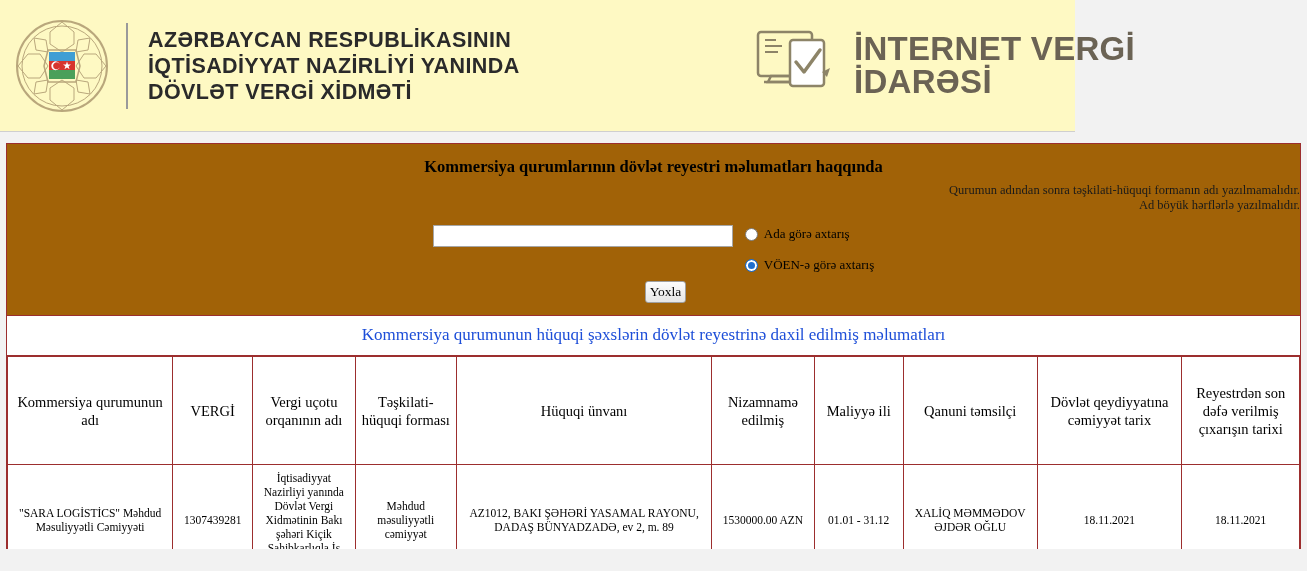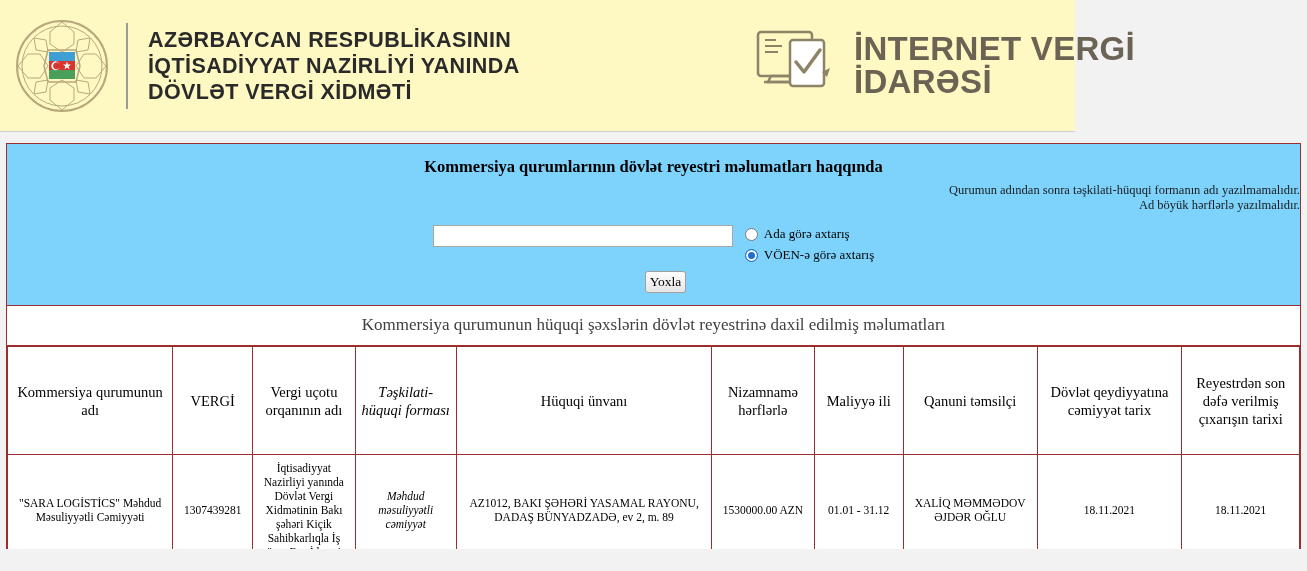--- a/index.html
+++ b/index.html
@@ -76,21 +76,21 @@
     position: absolute;
     left: 6px;
     top: 143px;
     width: 1295px;
     border: 1px solid #9c2e2e;
     background: #ffffff;
   }
   .search-block {
     padding: 10px 0 12px 0;
     border-bottom: 1px solid #9c2e2e;
-    background: #7dd3fc;
+    background: #a16207;
   }
   .search-title {
     text-align: center;
     font-weight: bold;
     font-size: 16.5px;
     color: #000;
     margin: 3px 0 6px 0;
   }
   .search-note {
     text-align: right;
@@ -112,21 +112,21 @@
     font-family: "Liberation Serif", serif;
     font-size: 13px;
     padding: 1px 3px;
     outline: none;
   }
   .radio-group {
     margin-left: 12px;
     display: flex;
     flex-direction: column;
     justify-content: flex-start;
-    gap: 5px;
+    gap: 15px;
     padding-top: 1px;
   }
   .radio-line {
     display: flex;
     align-items: center;
     font-size: 13px;
     color: #000;
     cursor: default;
   }
   .radio {
@@ -157,21 +157,21 @@
     border: 1px solid #a0a0a0;
     border-radius: 3px;
     color: #000;
     cursor: pointer;
   }
 
   
   .results-title {
     text-align: center;
     font-size: 17px;
-    color: #404040;
+    color: #1d4ed8;
     padding: 9px 0 10px 0;
     border-bottom: 1px solid #9c2e2e;
     background: #ffffff;
   }
   table.results {
     border-collapse: collapse;
     width: 100%;
     table-layout: fixed;
     padding-left: 22px;
   }
@@ -191,21 +191,21 @@
   }
   table.results td {
     font-size: 11.5px;
     line-height: 14px;
     padding: 6px 5px;
     height: 104px;
     background: #ffffff;
   }
   td.small-col { font-size: 10.5px; line-height: 12.5px; }
   .c0 { width: 163px; } .c1 { width: 79px; }  .c2 { width: 101px; }
-  .c3 { width: 100px; font-style: italic; } .c4 { width: 252px; } .c5 { width: 101px; }
+  .c3 { width: 100px; } .c4 { width: 252px; } .c5 { width: 101px; }
   .c6 { width: 88px; }  .c7 { width: 132px; } .c8 { width: 143px; }
   .c9 { width: 116px; }
   .th-2, .td-2 { font-size: 11px; line-height: 13px; }
 
   .bottom-strip {
     position: absolute;
     left: 0; top: 549px;
     width: 1307px; height: 22px;
     background: #f2f2f2;
   }
@@ -300,21 +300,21 @@
     <div class="results-title">Kommersiya qurumunun hüquqi şəxslərin dövlət reyestrinə daxil edilmiş məlumatları</div>
 
     <table class="results">
       <thead>
         <tr>
           <th class="c0">Kommersiya qurumunun adı</th>
           <th class="c1">VERGİ</th>
           <th class="c2">Vergi uçotu orqanının adı</th>
           <th class="c3">Təşkilati-hüquqi forması</th>
           <th class="c4">Hüquqi ünvanı</th>
-          <th class="c5">Nizamnamə hərflərlə</th>
+          <th class="c5">Nizamnamə edilmiş</th>
           <th class="c6">Maliyyə ili</th>
           <th class="c7">Qanuni təmsilçi</th>
           <th class="c8">Dövlət qeydiyyatına cəmiyyət tarix</th>
           <th class="c9">Reyestrdən son dəfə verilmiş çıxarışın tarixi</th>
         </tr>
       </thead>
       <tbody>
         <tr>
           <td class="c0 small-col">"SARA LOGİSTİCS" Məhdud Məsuliyyətli Cəmiyyəti</td>
           <td class="c1">1307439281</td>

